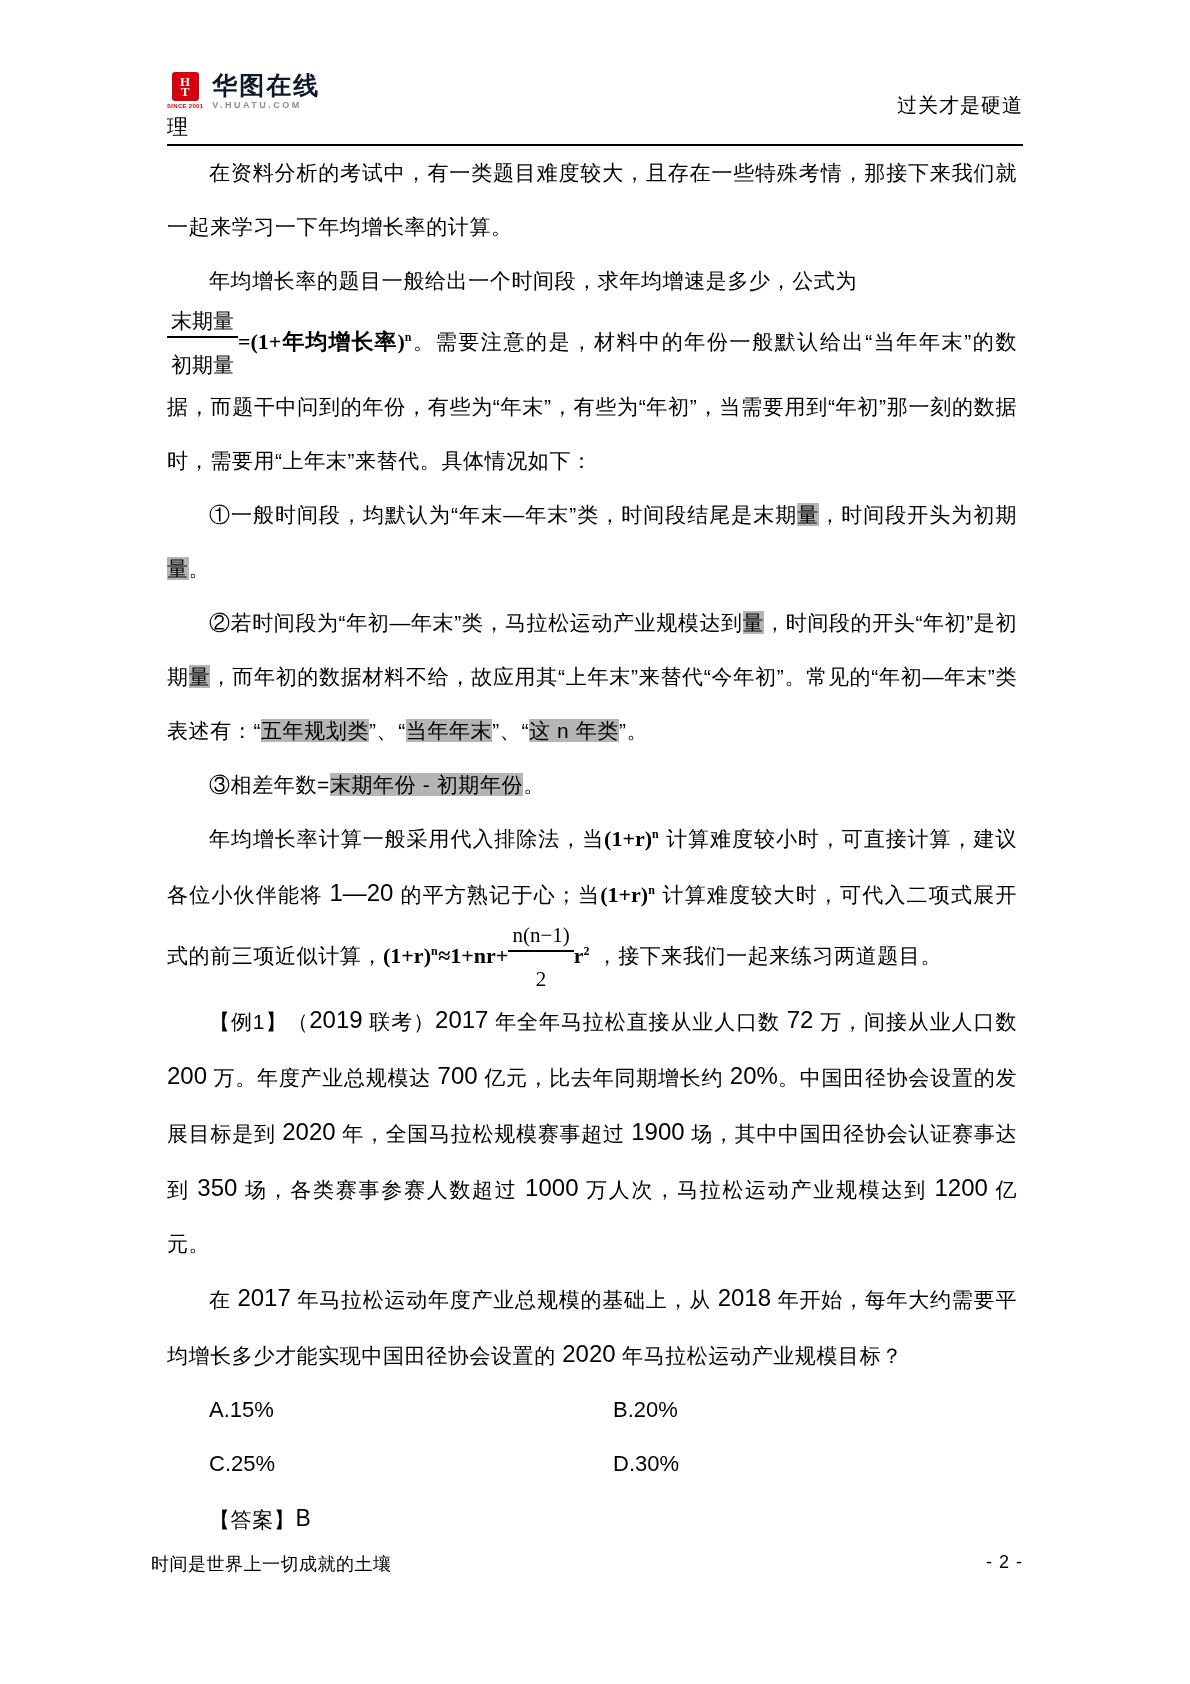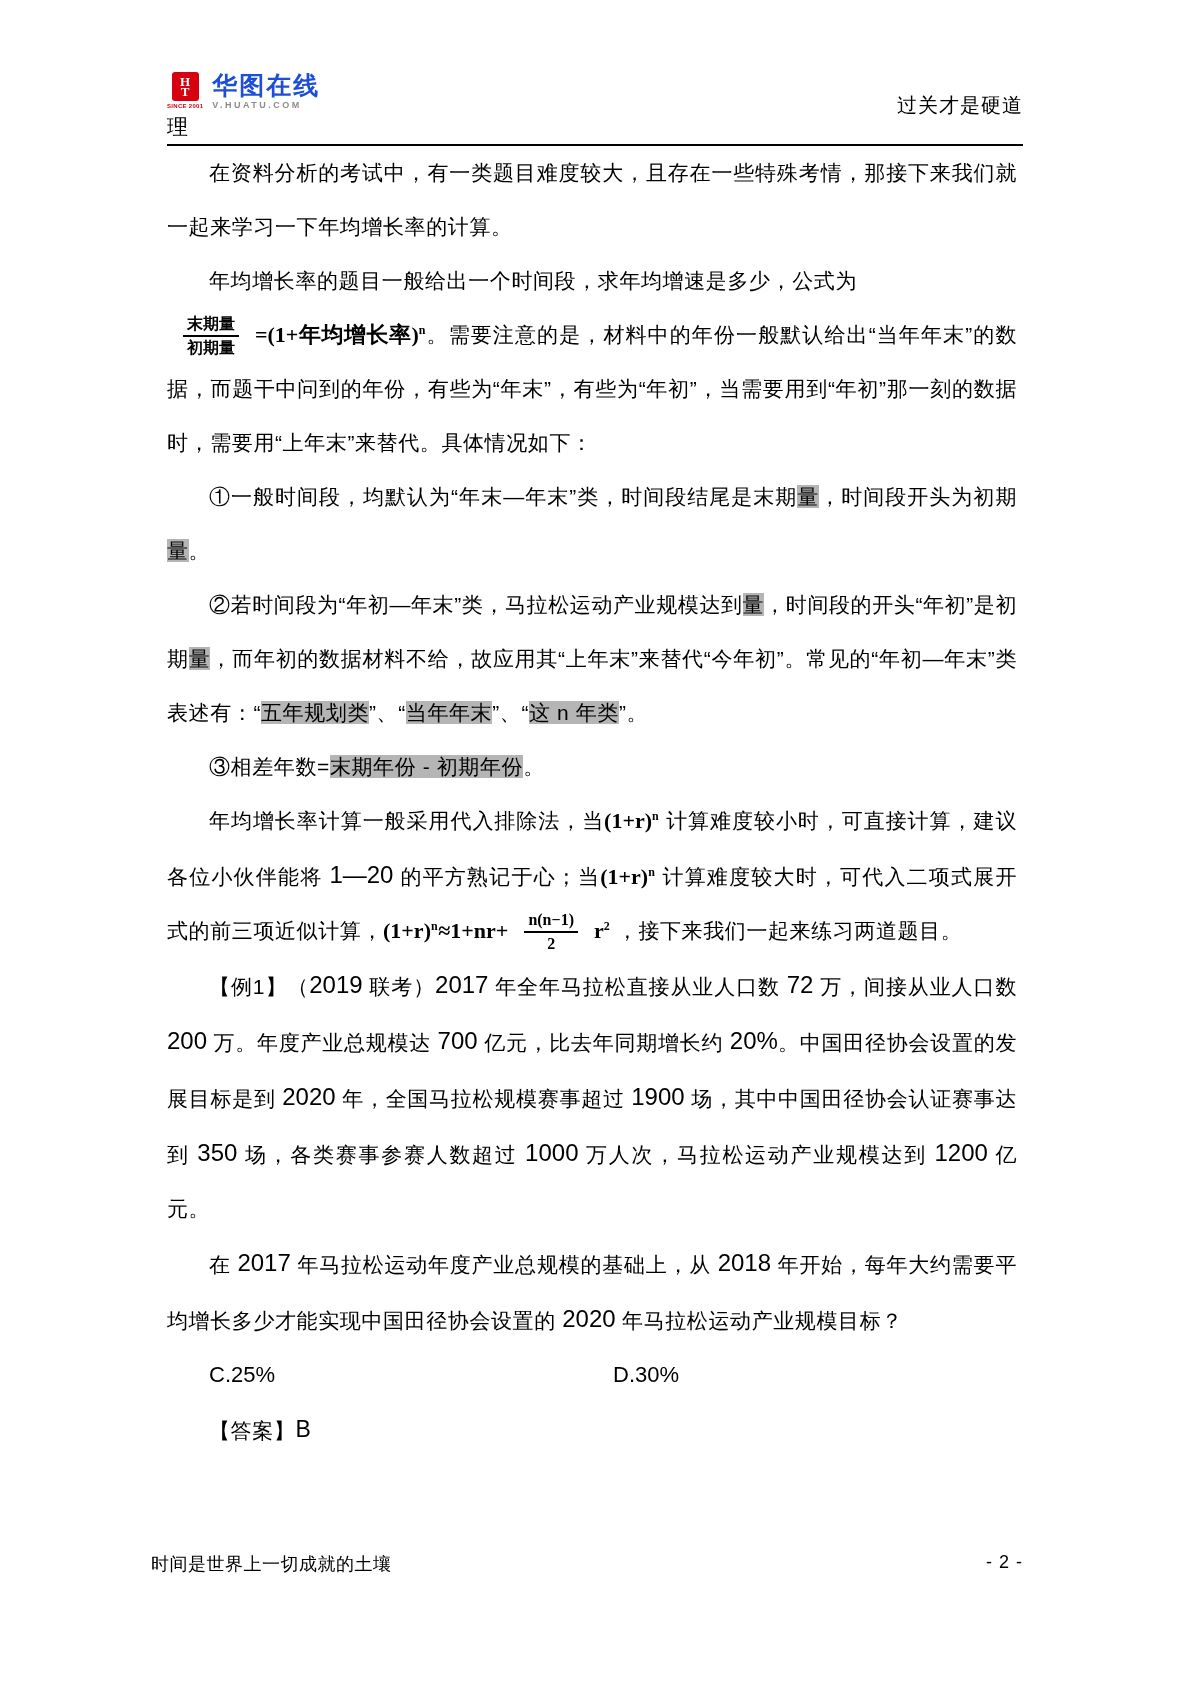--- a/index.html
+++ b/index.html
@@ -14,44 +14,44 @@
   .logo { position:absolute; left:0; top:6px; display:flex; align-items:flex-start; }
   .logo-mark { display:flex; flex-direction:column; align-items:center; }
   .logo-square {
     width:27px; height:29px; background:#d6000f; border-radius:3px; color:#fff;
     display:flex; flex-direction:column; align-items:center; justify-content:center;
     font-weight:bold; font-size:13px; line-height:10px;
     font-family:"Liberation Serif", serif;
   }
   .logo-since { color:#d6000f; font-size:6px; font-weight:bold; margin-top:2px; letter-spacing:0.3px; white-space:nowrap; }
   .logo-text { margin-left:9px; }
-  .brand { color:#1d4ed8; font-size:25px; font-weight:bold; letter-spacing:2px; line-height:27px; }
+  .brand { color:#0f172a; font-size:25px; font-weight:bold; letter-spacing:2px; line-height:27px; }
   .domain { color:#8d8d8d; font-size:9px; font-weight:bold; letter-spacing:2.5px; margin-top:1px; }
   .slogan { position:absolute; right:0; top:26px; font-size:20px; letter-spacing:1px; }
   .slogan-wrap { position:absolute; left:0; top:47px; font-size:21px; }
   .header-divider { position:absolute; left:0; right:0; top:78px; border:0; border-top:2px solid #000; margin:0; }
 
   
   .content {
     position:absolute; left:167px; right:173px; top:146px;
     font-size:21px; line-height:54px; letter-spacing:0.6px; text-align:justify;
   }
   .para { margin:0; }
   .para.indent { text-indent:2em; }
   .lat { font-size:24px; letter-spacing:0; vertical-align:1px; }
   .hl  { background:#b5b5b5; }
   .math { font-family:"Liberation Serif", serif; font-weight:bold; font-size:22px; letter-spacing:0; }
   .supn { font-family:"Liberation Serif", serif; font-weight:bold; font-size:12px; line-height:0; }
   .frac {
     display:inline-block; vertical-align:middle; text-align:center; text-indent:0;
-    font-family:"Liberation Serif", serif; font-weight:bold; font-size:16px;
-    line-height:1.3; letter-spacing:0; margin:0 16px;
+    font-family:"Liberation Serif", serif; font-weight:normal; font-size:21px;
+    line-height:1.3; letter-spacing:0; margin:0 0;
   }
   .frac .num { display:block; border-bottom:2px solid #000; padding:0 4px 1px; }
-  .frac .den { display:block; padding-top:1px; }
+  .frac .den { display:block; padding-top:14px; }
 
   
   .opt-row { display:flex; line-height:54px; }
   .opt { font-size:22px; letter-spacing:0; }
   .opt-col1 { box-sizing:border-box; width:446px; padding-left:42px; }
   .opt-col2 { padding-left:0; }
   .answer-value { font-size:23px; letter-spacing:0; vertical-align:1px; }
 
   
   .footer {
@@ -92,20 +92,24 @@
         <div class="para"><span class="frac"><span class="num">末期量</span><span class="den">初期量</span></span><span class="math">=(1+年均增长率)</span><sup class="supn">n</sup><span>。需要注意的是，材料中的年份一般默认给出“当年年末”的数据，而题干中问到的年份，有些为“年末”，有些为“年初”，当需要用到“年初”那一刻的数据时，需要用“上年末”来替代。具体情况如下：</span></div>
         <div class="para indent"><span>①一般时间段，均默认为“年末—年末”类，时间段结尾是末期</span><span class="hl">量</span><span>，时间段开头为初期</span><span class="hl">量</span><span>。</span></div>
         <div class="para indent"><span>②若时间段为“年初—年末”类，马拉松运动产业规模达到</span><span class="hl">量</span><span>，时间段的开头“年初”是初期</span><span class="hl">量</span><span>，而年初的数据材料不给，故应用其“上年末”来替代“今年初”。常见的“年初—年末”类表述有：“</span><span class="hl">五年规划类</span><span>”、“</span><span class="hl">当年年末</span><span>”、“</span><span class="hl">这 n 年类</span><span>”。</span></div>
         <div class="para indent"><span>③相差年数=</span><span class="hl">末期年份 - 初期年份</span><span>。</span></div>
         <div class="para indent"><span>年均增长率计算一般采用代入排除法，当</span><span class="math">(1+r)</span><sup class="supn">n</sup><span> 计算难度较小时，可直接计算，建议各位小伙伴能将 </span><span class="lat">1—20</span><span> 的平方熟记于心；当</span><span class="math">(1+r)</span><sup class="supn">n</sup><span> 计算难度较大时，可代入二项式展开式的前三项近似计算，</span><span class="math">(1+r)</span><sup class="supn">n</sup><span class="math">≈1+nr+</span><span class="frac"><span class="num">n(n−1)</span><span class="den">2</span></span><span class="math">r</span><sup class="supn">2</sup><span> ，接下来我们一起来练习两道题目。</span></div>
         <div class="para indent"><span>【例1】（</span><span class="lat">2019</span><span> 联考）</span><span class="lat">2017</span><span> 年全年马拉松直接从业人口数 </span><span class="lat">72</span><span> 万，间接从业人口数 </span><span class="lat">200</span><span> 万。年度产业总规模达 </span><span class="lat">700</span><span> 亿元，比去年同期增长约 </span><span class="lat">20%</span><span>。中国田径协会设置的发展目标是到 </span><span class="lat">2020</span><span> 年，全国马拉松规模赛事超过 </span><span class="lat">1900</span><span> 场，其中中国田径协会认证赛事达到 </span><span class="lat">350</span><span> 场，各类赛事参赛人数超过 </span><span class="lat">1000</span><span> 万人次，马拉松运动产业规模达到 </span><span class="lat">1200</span><span> 亿元。</span></div>
         <div class="para indent"><span>在 </span><span class="lat">2017</span><span> 年马拉松运动年度产业总规模的基础上，从 </span><span class="lat">2018</span><span> 年开始，每年大约需要平均增长多少才能实现中国田径协会设置的 </span><span class="lat">2020</span><span> 年马拉松运动产业规模目标？</span></div>
       </div>
 
     <div class="opt-row">
+      <div class="opt opt-col1">A.15%</div>
+      <div class="opt opt-col2">B.20%</div>
+    </div>
+    <div class="opt-row">
       <div class="opt opt-col1">C.25%</div>
       <div class="opt opt-col2">D.30%</div>
     </div>
 
     <div class="para indent">
       <span>【答案】</span><span class="answer-value">B</span>
     </div>
   </div>
 
   <div class="footer">

